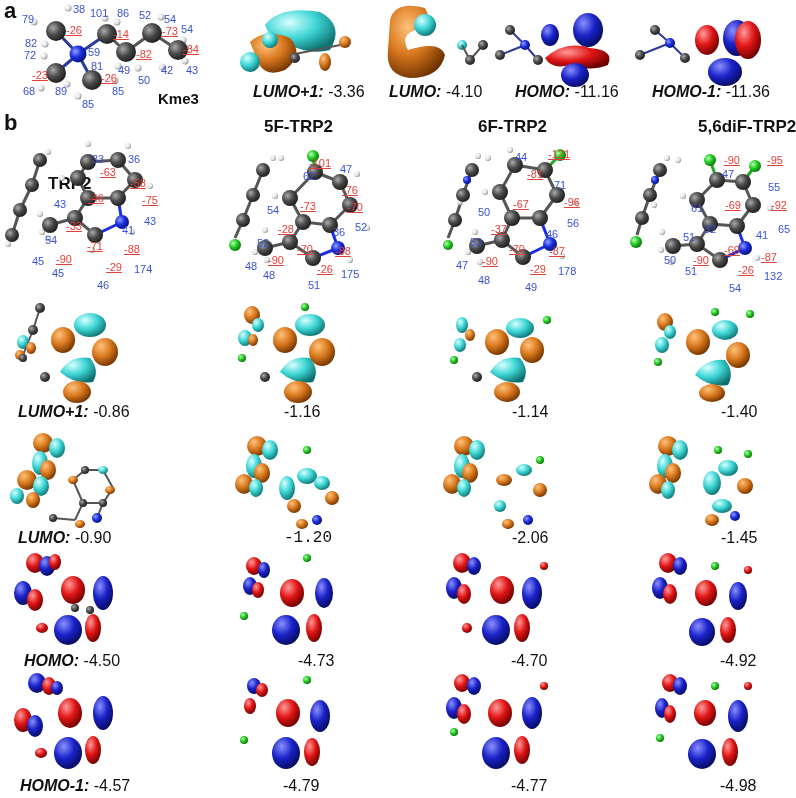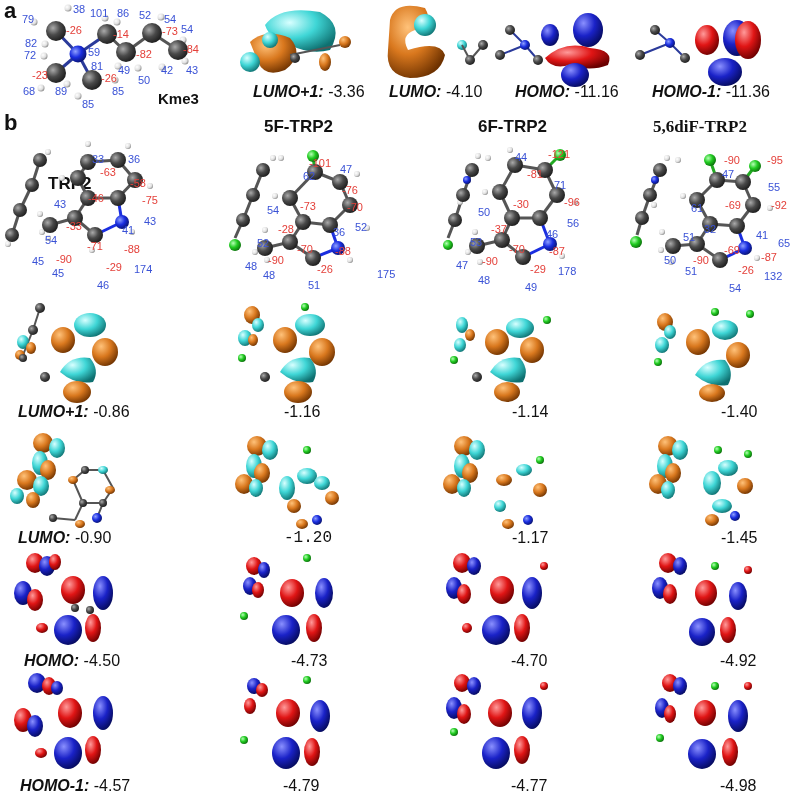--- a/index.html
+++ b/index.html
@@ -1,20 +1,20 @@
 <!DOCTYPE html>
 <html><head>
 <meta charset="utf-8">
 <style>
   html,body{margin:0;padding:0;background:#fff;}
   body{width:796px;height:798px;position:relative;overflow:hidden;font-family:"Liberation Sans",sans-serif;}
   .panel-letter{position:absolute;font-weight:bold;font-size:22px;color:#111;}
   .lbl{position:absolute;font-size:11px;line-height:11px;white-space:nowrap;}
   .pos{color:#3a52d6;}
-  .neg{color:#e4403a;}
+  .neg{color:#e4403a;text-decoration:underline;}
   .mol-title{position:absolute;font-weight:bold;font-size:17px;color:#111;white-space:nowrap;}
   .energy{position:absolute;font-size:16px;color:#111;white-space:nowrap;}
   .energy .orb{font-weight:bold;font-style:italic;}
   svg{position:absolute;overflow:visible;}
 </style>
 </head>
 <body>
 
 <svg width="0" height="0" style="position:absolute">
   <defs>
@@ -187,21 +187,21 @@
 <div class="energy" style="left:253px;top:83px;"><span class="orb">LUMO+1:</span> <span>-3.36</span></div>
 <div class="energy" style="left:389px;top:83px;"><span class="orb">LUMO:</span> <span>-4.10</span></div>
 <div class="energy" style="left:515px;top:83px;"><span class="orb">HOMO:</span> <span>-11.16</span></div>
 <div class="energy" style="left:652px;top:83px;"><span class="orb">HOMO-1:</span> <span>-11.36</span></div>
 
 <div class="panel-letter" style="left:4px;top:110px;">b</div>
 
 <div class="mol-title" style="left:48px;top:129px;margin-top:45px;">TRP2</div>
 <div class="mol-title" style="left:264px;top:117px;">5F-TRP2</div>
 <div class="mol-title" style="left:478px;top:117px;">6F-TRP2</div>
-<div class="mol-title" style="left:653px;top:117px;font-family:Liberation Serif, serif;">5,6diF-TRP2</div>
+<div class="mol-title" style="left:698px;top:117px;">5,6diF-TRP2</div>
 
 <svg style="left:0;top:140px;" width="200" height="125">
   <g stroke="#555" stroke-width="3">
     <line x1="40" y1="20" x2="32" y2="45"></line>
       <line x1="32" y1="45" x2="20" y2="70"></line>
       <line x1="20" y1="70" x2="12" y2="95"></line>
     <line x1="88" y1="22" x2="118" y2="20"></line>
       <line x1="118" y1="20" x2="135" y2="40"></line>
       <line x1="135" y1="40" x2="118" y2="58"></line>
     <line x1="118" y1="58" x2="88" y2="58"></line>
@@ -324,21 +324,21 @@
 <div class="lbl pos" style="left:355px;top:222px;">52</div>
 <div class="lbl neg" style="left:278px;top:224px;">-28</div>
 <div class="lbl pos" style="left:333px;top:227px;">36</div>
 <div class="lbl neg" style="left:297px;top:244px;">-70</div>
 <div class="lbl neg" style="left:335px;top:246px;">-88</div>
 <div class="lbl pos" style="left:257px;top:238px;">52</div>
 <div class="lbl neg" style="left:268px;top:255px;">-90</div>
 <div class="lbl pos" style="left:245px;top:261px;">48</div>
 <div class="lbl pos" style="left:263px;top:270px;">48</div>
 <div class="lbl neg" style="left:317px;top:264px;">-26</div>
-<div class="lbl pos" style="left:341px;top:269px;margin-left:36px;">175</div>
+<div class="lbl pos" style="left:341px;top:269px;">175</div>
 <div class="lbl pos" style="left:308px;top:280px;">51</div>
 
 <svg style="left:420px;top:140px;" width="200" height="125">
   <g stroke="#555" stroke-width="3">
     <line x1="52" y1="30" x2="43" y2="55"></line>
       <line x1="43" y1="55" x2="35" y2="80"></line>
       <line x1="35" y1="80" x2="28" y2="98"></line>
     <line x1="95" y1="25" x2="125" y2="30"></line>
       <line x1="125" y1="30" x2="137" y2="55"></line>
       <line x1="137" y1="55" x2="120" y2="78"></line>
@@ -383,21 +383,21 @@
   <circle cx="140" cy="15" r="6" fill="url(#gF)"></circle>
   <circle cx="28" cy="105" r="5" fill="url(#gF)"></circle>
   <circle cx="47" cy="40" r="4" fill="url(#gN)"></circle>
   <circle cx="130" cy="104" r="7" fill="url(#gN)"></circle>
 </svg>
 <div class="lbl pos" style="left:515px;top:152px;">44</div>
 <div class="lbl neg" style="left:527px;top:169px;">-81</div>
 <div class="lbl neg" style="left:548px;top:149px;">-121</div>
 <div class="lbl pos" style="left:554px;top:180px;">71</div>
 <div class="lbl pos" style="left:478px;top:207px;">50</div>
-<div class="lbl neg" style="left:513px;top:199px;">-30</div>
+<div class="lbl neg" style="left:513px;top:199px;">-67</div>
 <div class="lbl neg" style="left:564px;top:197px;">-96</div>
 <div class="lbl pos" style="left:567px;top:218px;">56</div>
 <div class="lbl neg" style="left:491px;top:224px;">-37</div>
 <div class="lbl pos" style="left:546px;top:229px;">46</div>
 <div class="lbl neg" style="left:509px;top:244px;">-70</div>
 <div class="lbl neg" style="left:549px;top:246px;">-87</div>
 <div class="lbl pos" style="left:470px;top:237px;">53</div>
 <div class="lbl neg" style="left:482px;top:256px;">-90</div>
 <div class="lbl pos" style="left:456px;top:260px;">47</div>
 <div class="lbl pos" style="left:478px;top:275px;">48</div>
@@ -459,21 +459,21 @@
   <circle cx="30" cy="40" r="4" fill="url(#gN)"></circle>
   <circle cx="120" cy="108" r="7" fill="url(#gN)"></circle>
 </svg>
 <div class="lbl neg" style="left:724px;top:155px;">-90</div>
 <div class="lbl pos" style="left:722px;top:169px;">47</div>
 <div class="lbl neg" style="left:767px;top:155px;">-95</div>
 <div class="lbl pos" style="left:768px;top:182px;">55</div>
 <div class="lbl pos" style="left:691px;top:203px;">61</div>
 <div class="lbl neg" style="left:725px;top:200px;">-69</div>
 <div class="lbl neg" style="left:771px;top:200px;">-92</div>
-<div class="lbl pos" style="left:778px;top:238px;text-align:center;">65</div>
+<div class="lbl pos" style="left:778px;top:224px;text-align:center;">65</div>
 <div class="lbl pos" style="left:704px;top:224px;">32</div>
 <div class="lbl pos" style="left:756px;top:230px;">41</div>
 <div class="lbl neg" style="left:724px;top:245px;">-69</div>
 <div class="lbl neg" style="left:761px;top:252px;">-87</div>
 <div class="lbl pos" style="left:683px;top:232px;">51</div>
 <div class="lbl neg" style="left:693px;top:255px;">-90</div>
 <div class="lbl pos" style="left:664px;top:255px;">50</div>
 <div class="lbl pos" style="left:685px;top:266px;">51</div>
 <div class="lbl neg" style="left:738px;top:265px;">-26</div>
 <div class="lbl pos" style="left:764px;top:271px;">132</div>
@@ -611,21 +611,21 @@
   <ellipse cx="105" cy="58" rx="8" ry="8" fill="url(#gOr)"></ellipse>
     <ellipse cx="82" cy="78" rx="10" ry="7" fill="url(#gCy)"></ellipse>
   <ellipse cx="72" cy="92" rx="7" ry="6" fill="url(#gOr)"></ellipse>
     <circle cx="78" cy="22" r="4" fill="url(#gF)"></circle>
     <circle cx="108" cy="26" r="4" fill="url(#gF)"></circle>
   <circle cx="95" cy="88" r="5" fill="url(#gN)"></circle>
 </svg>
 
 <div class="energy" style="left:18px;top:529px;"><span class="orb">LUMO:</span> <span>-0.90</span></div>
 <div class="energy" style="left:284px;top:529px;font-family:Liberation Mono, monospace;"><span>-1.20</span></div>
-<div class="energy" style="left:512px;top:529px;"><span>-1.17</span></div>
+<div class="energy" style="left:512px;top:529px;"><span>-2.06</span></div>
 <div class="energy" style="left:721px;top:529px;"><span>-1.45</span></div>
 
 <svg style="left:5px;top:548px;" width="130" height="100">
   <ellipse cx="30" cy="15" rx="9" ry="10" fill="url(#gRd)"></ellipse>
     <ellipse cx="42" cy="18" rx="8" ry="10" fill="url(#gBl)"></ellipse>
     <ellipse cx="50" cy="14" rx="6" ry="8" fill="url(#gRd)"></ellipse>
   <ellipse cx="18" cy="45" rx="9" ry="12" fill="url(#gBl)"></ellipse>
     <ellipse cx="30" cy="52" rx="8" ry="11" fill="url(#gRd)"></ellipse>
   <ellipse cx="68" cy="42" rx="12" ry="14" fill="url(#gRd)"></ellipse>
   <ellipse cx="98" cy="45" rx="10" ry="17" fill="url(#gBl)"></ellipse>
@@ -666,21 +666,21 @@
     <ellipse cx="30" cy="46" rx="7" ry="10" fill="url(#gRd)"></ellipse>
   <ellipse cx="66" cy="45" rx="11" ry="13" fill="url(#gRd)"></ellipse>
   <ellipse cx="98" cy="48" rx="9" ry="14" fill="url(#gBl)"></ellipse>
   <ellipse cx="62" cy="84" rx="13" ry="14" fill="url(#gBl)"></ellipse>
   <ellipse cx="88" cy="82" rx="8" ry="13" fill="url(#gRd)"></ellipse>
   <circle cx="75" cy="18" r="4" fill="url(#gF)"></circle>
     <circle cx="108" cy="22" r="4" fill="url(#gRd)"></circle>
 </svg>
 
 <div class="energy" style="left:24px;top:652px;"><span class="orb">HOMO:</span> <span>-4.50</span></div>
-<div class="energy" style="left:291px;top:652px;"><span>-4.73</span></div>
+<div class="energy" style="left:298px;top:652px;"><span>-4.73</span></div>
 <div class="energy" style="left:511px;top:652px;"><span>-4.70</span></div>
 <div class="energy" style="left:720px;top:652px;"><span>-4.92</span></div>
 
 <svg style="left:5px;top:668px;" width="130" height="105">
   <ellipse cx="32" cy="15" rx="9" ry="10" fill="url(#gBl)"></ellipse>
     <ellipse cx="44" cy="18" rx="7" ry="9" fill="url(#gRd)"></ellipse>
     <ellipse cx="52" cy="20" rx="6" ry="7" fill="url(#gBl)"></ellipse>
   <ellipse cx="18" cy="52" rx="9" ry="12" fill="url(#gRd)"></ellipse>
     <ellipse cx="30" cy="58" rx="8" ry="11" fill="url(#gBl)"></ellipse>
   <ellipse cx="65" cy="45" rx="12" ry="15" fill="url(#gRd)"></ellipse>

